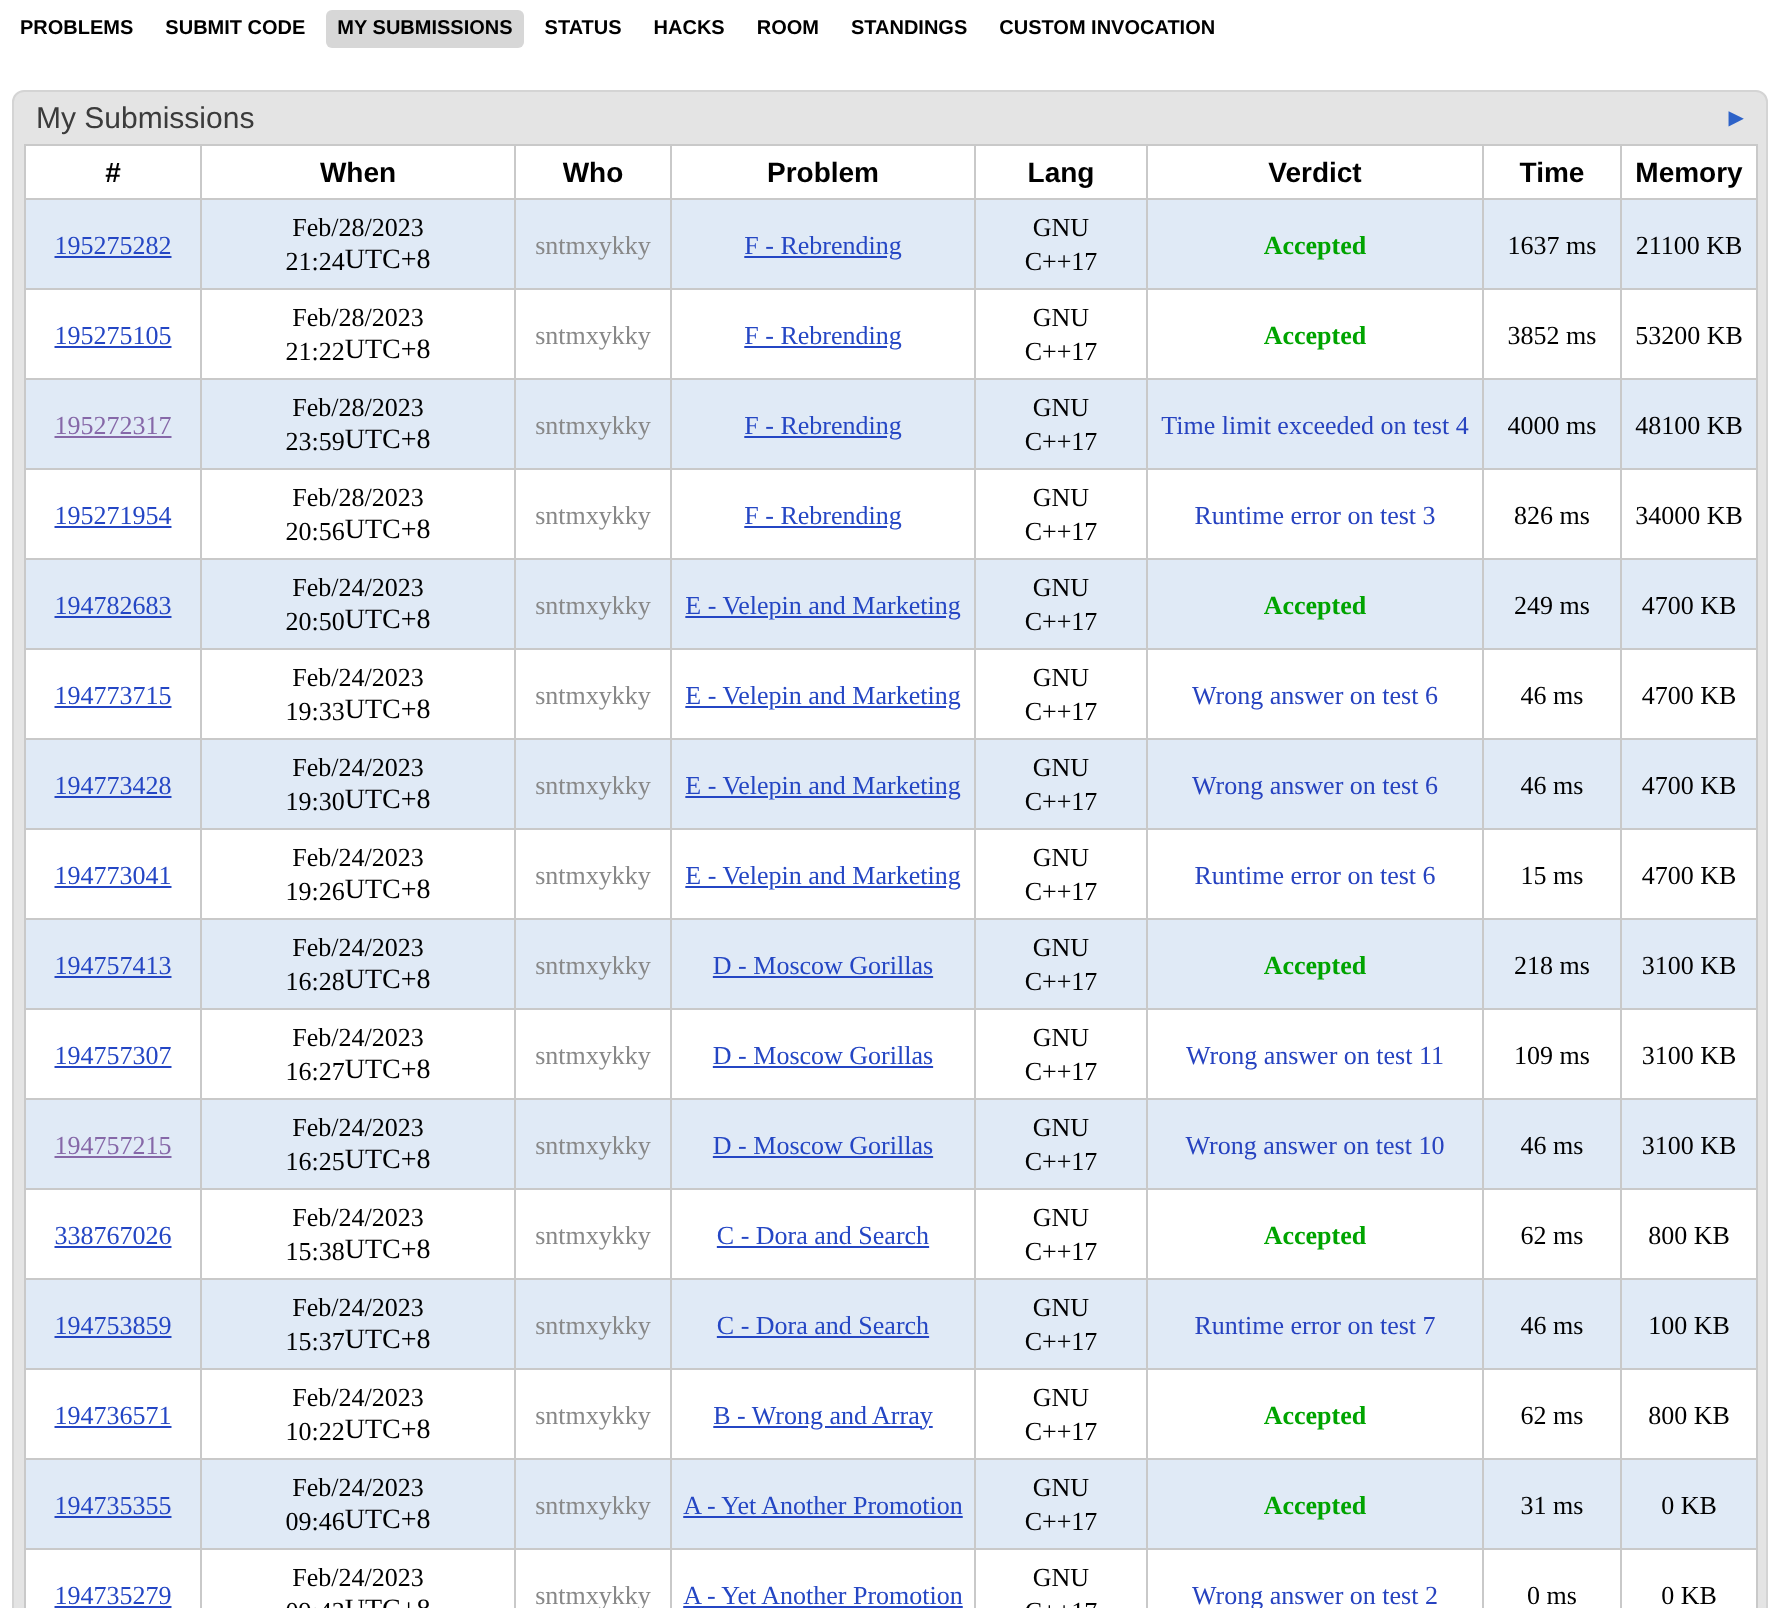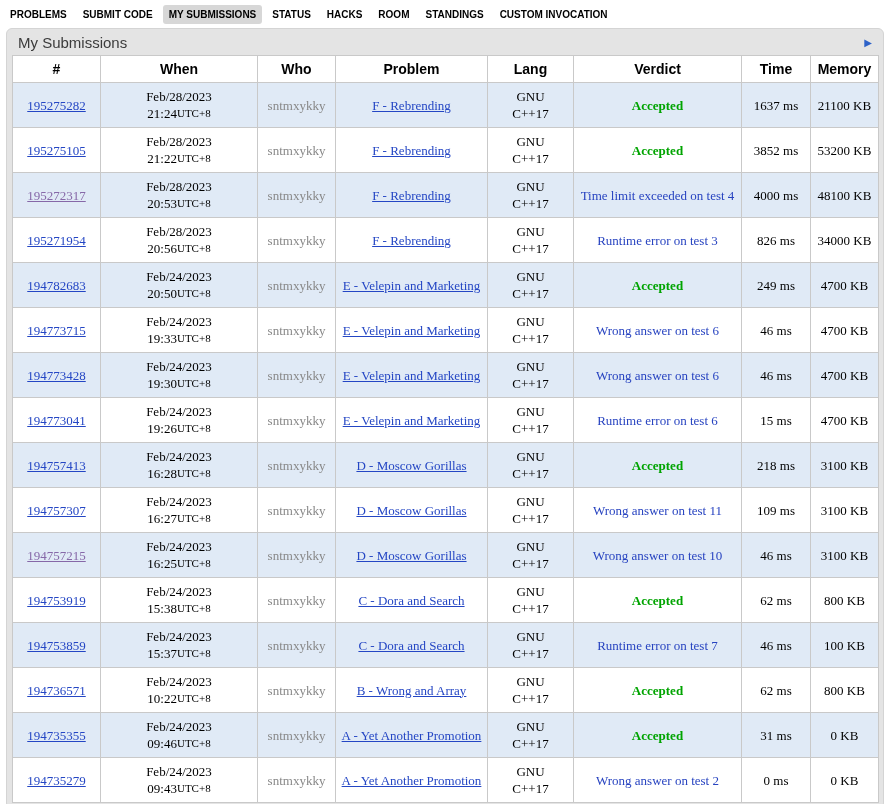--- a/index.html
+++ b/index.html
@@ -8,21 +8,21 @@
     width: 890px;
     font-family: "Liberation Sans", sans-serif;
     color: #000;
   }
 
   
   .topnav {
     display: flex;
     align-items: center;
     gap: 4px;
-    padding: 5px 4px 3px 4px;
+    padding: 5px 4px 20px 4px;
   }
   .nav-item {
     font-size: 10px;
     font-weight: bold;
     color: #000;
     text-decoration: none;
     text-transform: uppercase;
     white-space: nowrap;
     padding: 4px 6px;
     border-radius: 3px;
@@ -81,21 +81,21 @@
   .id-link {
     color: var(--link, #2446c4);
     text-decoration: underline;
     font-size: 13px;
   }
   .id-link.visited { color: var(--visited-link, #8668a8); }
 
   .c-when { text-align: left; padding-left: 8px; }
   .c-when .date { display: block; }
   .c-when .tz {
-    font-size: 11px;
+    font-size: 14px;
     position: relative;
     top: -1px;
   }
 
   .c-who .who { color: var(--who-text, #888888); margin-top: 36px; }
 
   .problem-link {
     color: var(--link, #2446c4);
     text-decoration: underline;
   }
@@ -194,21 +194,21 @@
       <span class="verdict verdict-accepted">Accepted</span>
     </td>
     <td class="c-time">3852 ms</td>
     <td class="c-memory">53200 KB</td>
   </tr>
         <tr class="sub-row">
     <td class="c-id">
       <a class="id-link visited" href="#">195272317</a>
     </td>
     <td class="c-when">
-      <span class="date">Feb/28/2023</span><span class="time">20:53</span><span class="tz">UTC+8</span>
+      <span class="date">Feb/28/2023</span><span class="time">23:59</span><span class="tz">UTC+8</span>
     </td>
     <td class="c-who">
       <span class="who">sntmxykky</span>
     </td>
     <td class="c-problem">
       <a class="problem-link" href="#">F - Rebrending</a>
     </td>
     <td class="c-lang">
       <span>GNU C++17</span>
     </td>
@@ -389,21 +389,21 @@
       <span>GNU C++17</span>
     </td>
     <td class="c-verdict">
       <span class="verdict verdict-rejected">Wrong answer on test 10</span>
     </td>
     <td class="c-time">46 ms</td>
     <td class="c-memory">3100 KB</td>
   </tr>
         <tr class="sub-row">
     <td class="c-id">
-      <a class="id-link" href="#">194753919</a>
+      <a class="id-link" href="#">338767026</a>
     </td>
     <td class="c-when">
       <span class="date">Feb/24/2023</span><span class="time">15:38</span><span class="tz">UTC+8</span>
     </td>
     <td class="c-who">
       <span class="who">sntmxykky</span>
     </td>
     <td class="c-problem">
       <a class="problem-link" href="#">C - Dora and Search</a>
     </td>

